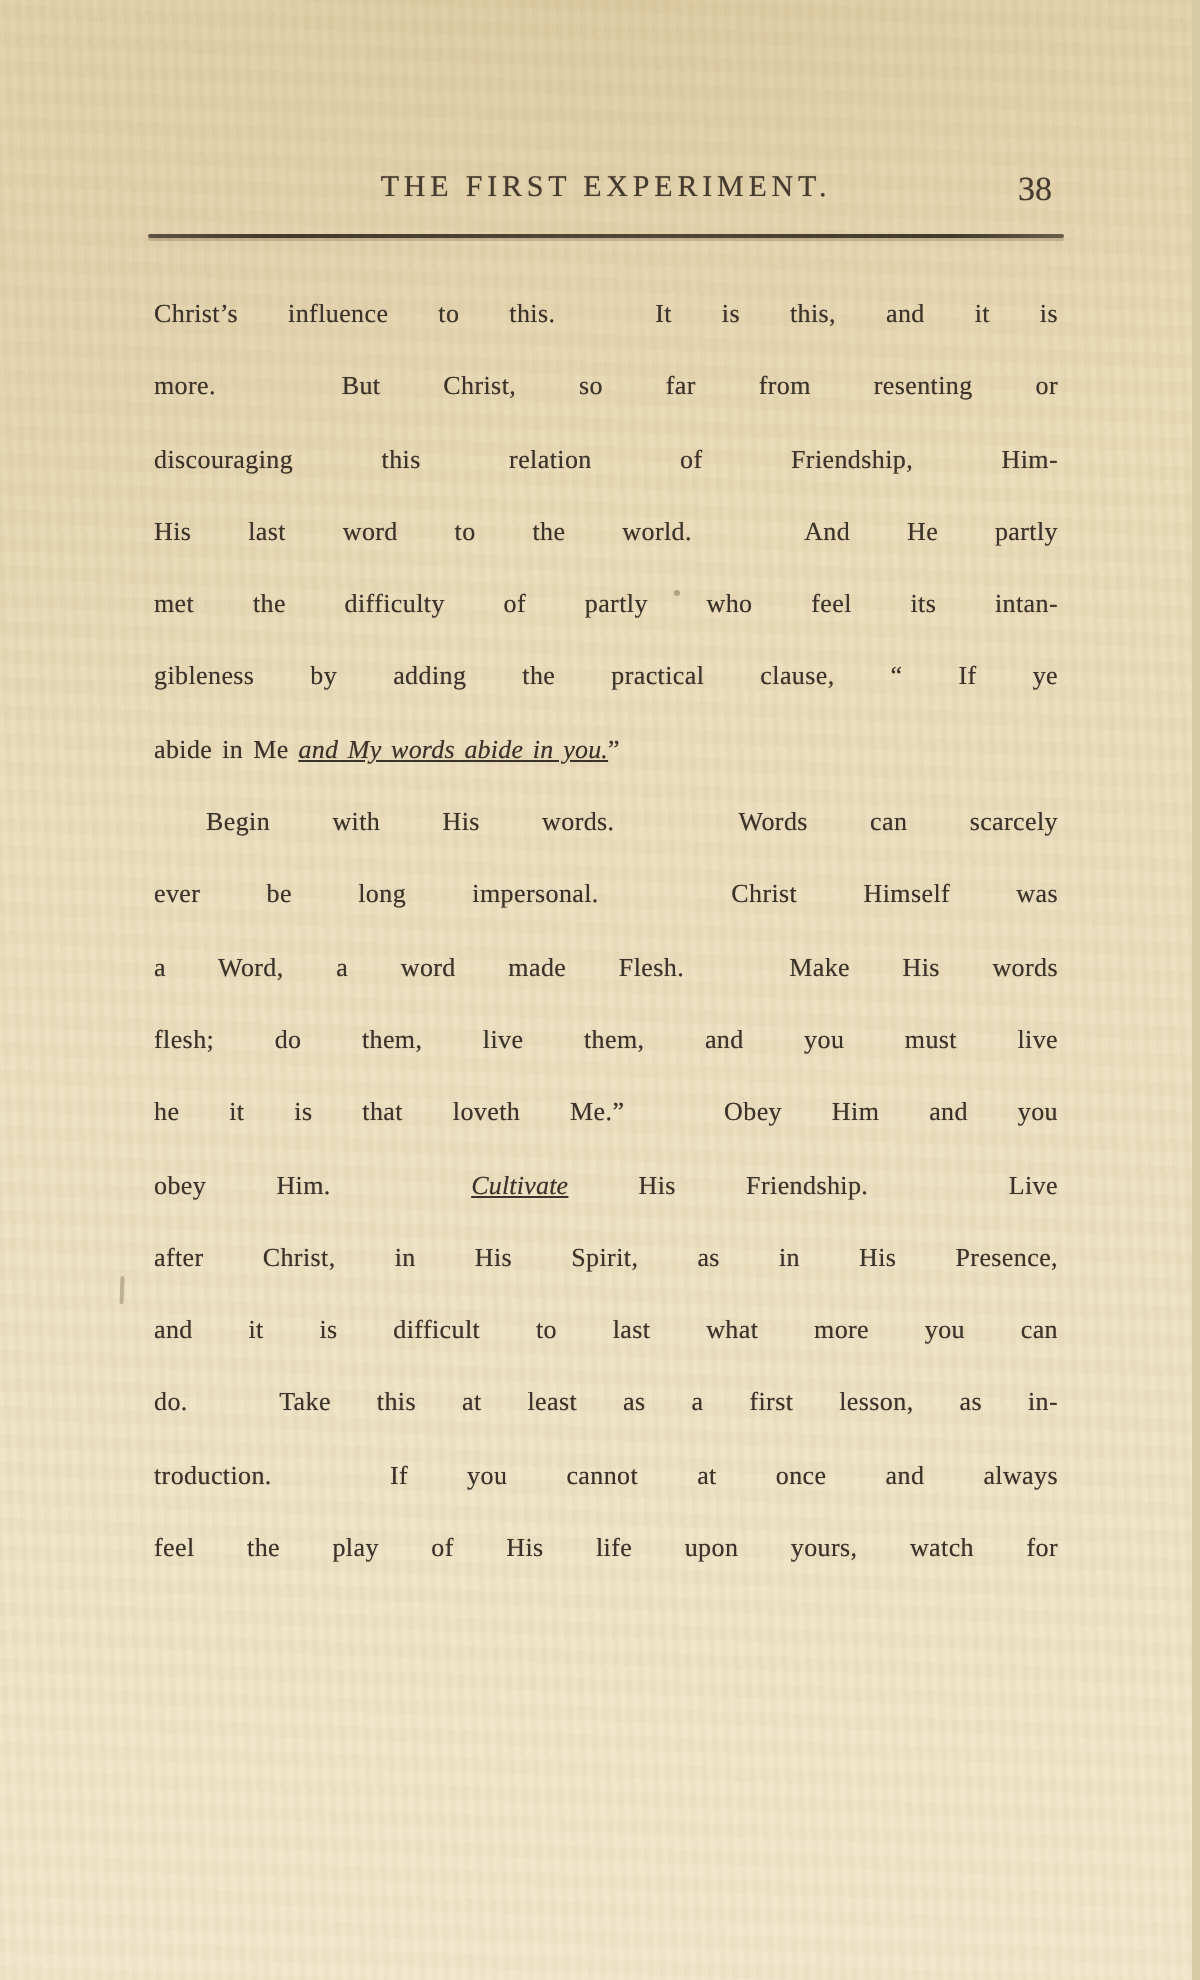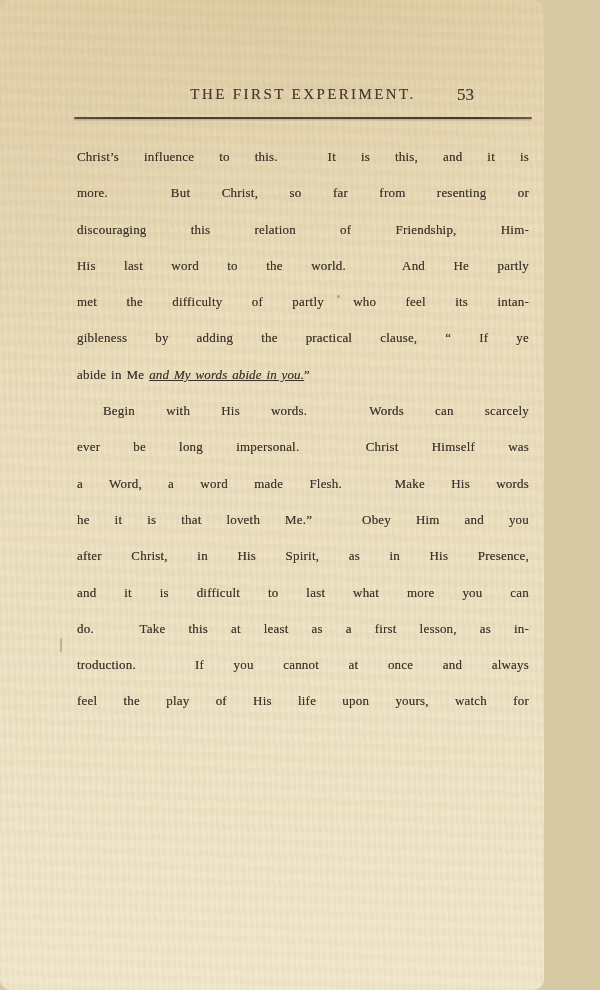--- a/index.html
+++ b/index.html
@@ -3,30 +3,29 @@
 <meta charset="utf-8">
 <style>
   html, body { margin: 0; padding: 0; }
   body {
     width: 600px; height: 990px;
     font-family: "Liberation Serif", "DejaVu Serif", serif;
     background: #d8c9a5;
   }
   .page {
     position: relative;
-    width: 544px; height: 990px;
+    width: 596px; height: 990px;
     overflow: hidden;
     background:
       radial-gradient(130% 55% at 50% -5%, rgba(150,118,66,0.12), rgba(150,118,66,0) 60%),
       radial-gradient(80% 40% at 0% 20%, rgba(140,110,60,0.06), rgba(140,110,60,0) 55%),
       repeating-linear-gradient(88deg, rgba(140,110,60,0.030) 0 3px, rgba(255,250,235,0.035) 3px 6px),
       repeating-linear-gradient(2deg, rgba(120,95,55,0.022) 0 7px, rgba(255,252,240,0.028) 7px 14px),
       linear-gradient(180deg, #e5d5ad 0%, #e9dab6 16%, #ebdebe 45%, #eee3c5 75%, #f1e7cb 100%);
     color: #3b332a;
-    border-radius: 11px;
   }
   .running-head {
     position: absolute;
     top: 86px; left: 75px; width: 456px; height: 22px;
   }
   .head-title {
     display: block;
     text-align: center;
     font-size: 15px;
     letter-spacing: 2.4px;
@@ -80,36 +79,38 @@
 </style>
 </head>
 <body>
 
 <div class="page">
 
   <div class="running-head">
     <span class="head-title">THE FIRST EXPERIMENT.</span>
   </div>
 
-  <span class="page-number">53</span>
+  <span class="page-number">38</span>
 
   <div class="head-rule"></div>
 
   <div class="page-body">
       <div class="line"><span>Christ’s influence to this.&nbsp; It is this, and it is</span></div>
       <div class="line"><span>more.&nbsp; But Christ, so far from resenting or</span></div>
       <div class="line"><span>discouraging this relation of Friendship, Him-</span></div>
       <div class="line"><span>His last word to the world.&nbsp; And He partly</span></div>
       <div class="line"><span>met the difficulty of partly who feel its intan-</span></div>
       <div class="line"><span>gibleness by adding the practical clause, “ If ye</span></div>
       <div class="line para-end"><span>abide in Me </span><em>and My words abide in you.</em><span>”</span></div>
       <div class="line indent"><span>Begin with His words.&nbsp; Words can scarcely</span></div>
       <div class="line"><span>ever be long impersonal.&nbsp; Christ Himself was</span></div>
       <div class="line"><span>a Word, a word made Flesh.&nbsp; Make His words</span></div>
+      <div class="line"><span>flesh; do them, live them, and you must live</span></div>
       <div class="line"><span>he it is that loveth Me.”&nbsp; Obey Him and you</span></div>
+      <div class="line"><span>obey Him.&nbsp; </span><em>Cultivate</em><span> His Friendship.&nbsp; Live</span></div>
       <div class="line"><span>after Christ, in His Spirit, as in His Presence,</span></div>
       <div class="line"><span>and it is difficult to last what more you can</span></div>
       <div class="line"><span>do.&nbsp; Take this at least as a first lesson, as in-</span></div>
       <div class="line"><span>troduction.&nbsp; If you cannot at once and always</span></div>
       <div class="line"><span>feel the play of His life upon yours, watch for</span></div>
     </div>
 
   <div class="artifact edge-mark"></div>
   <div class="artifact ink-dot"></div>
 

